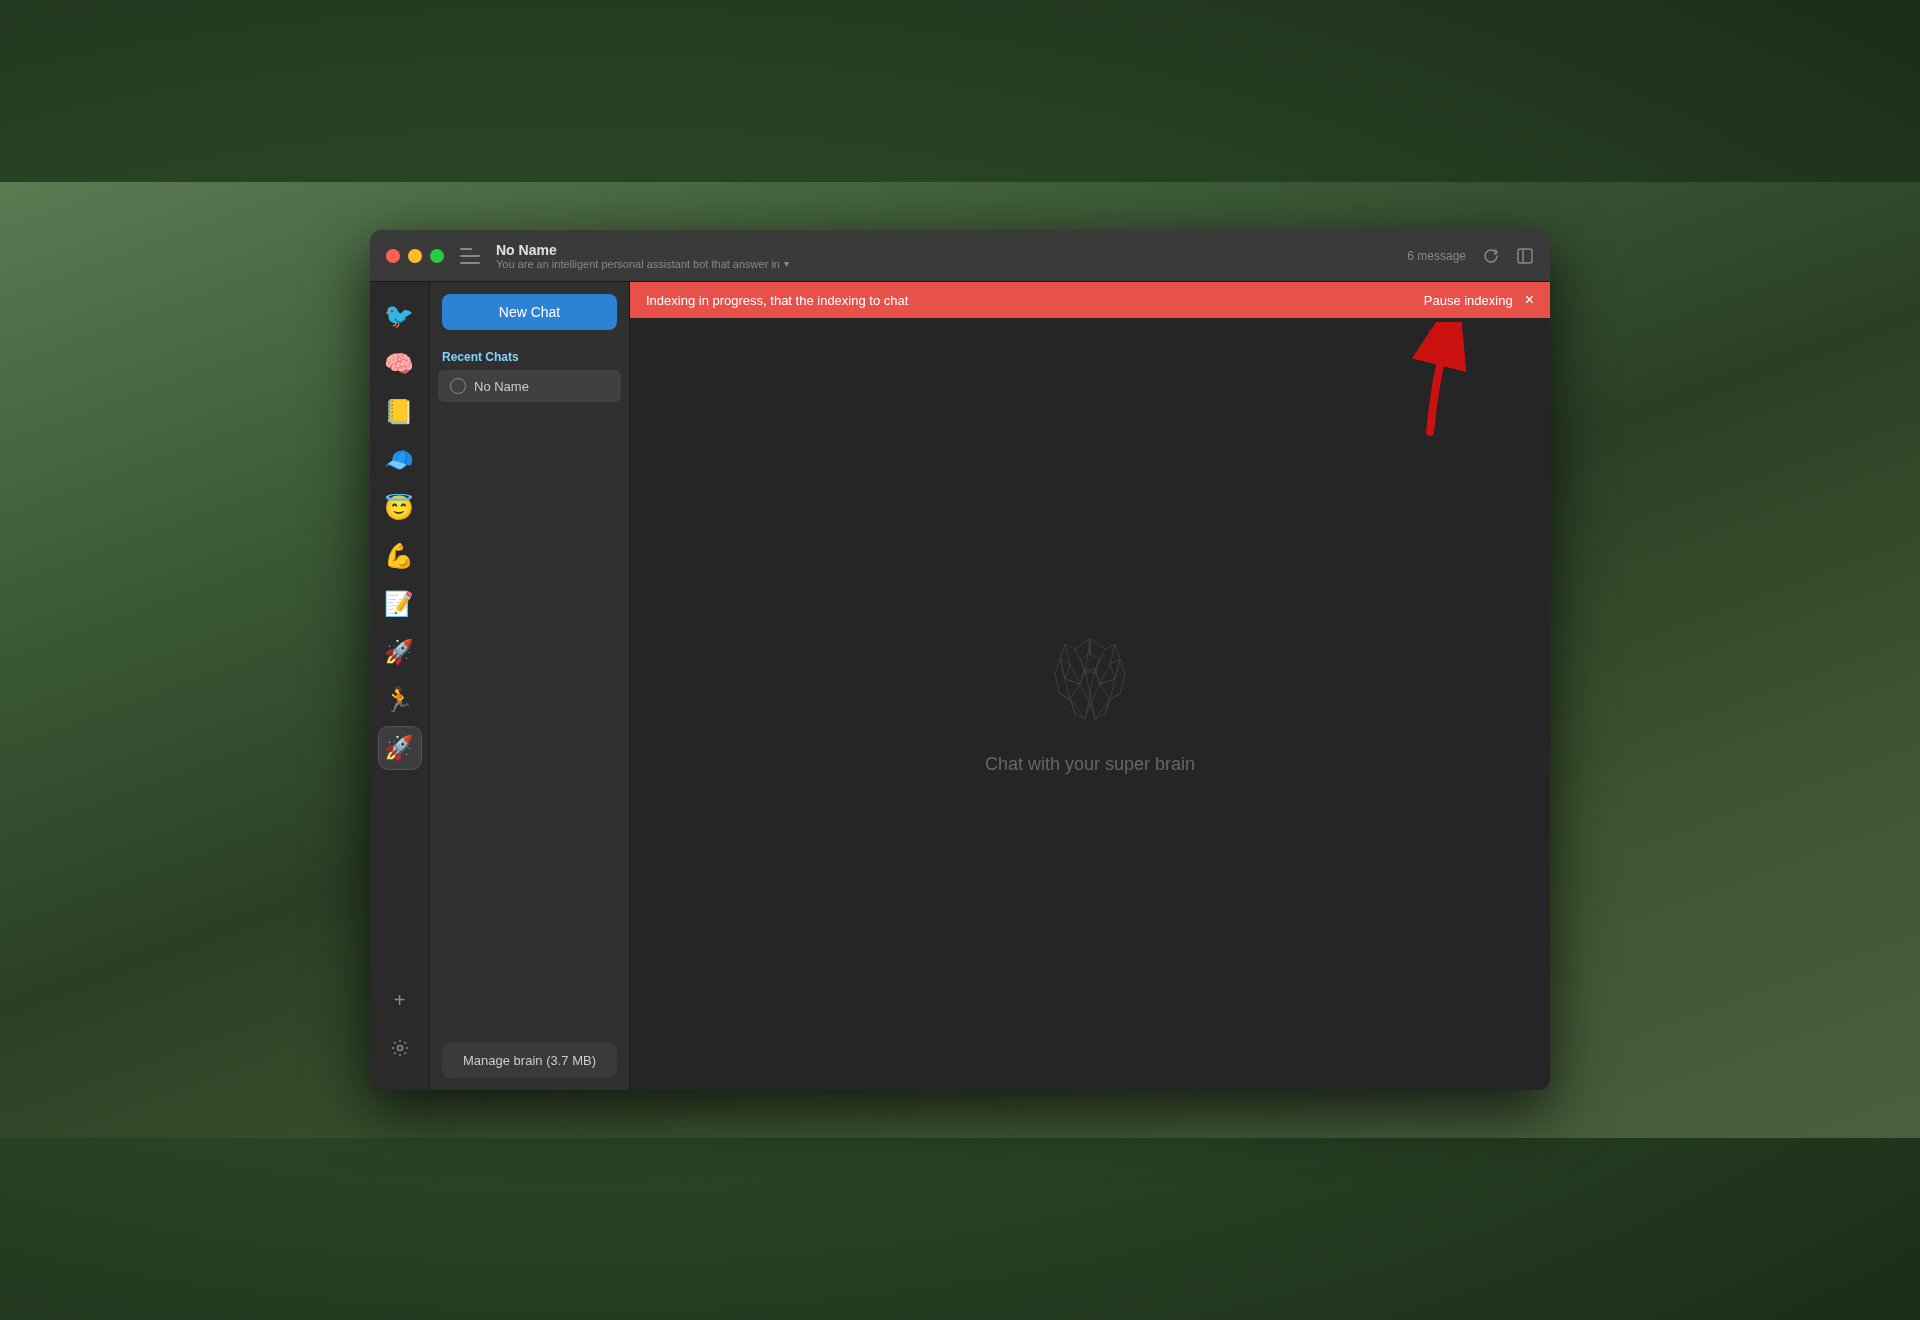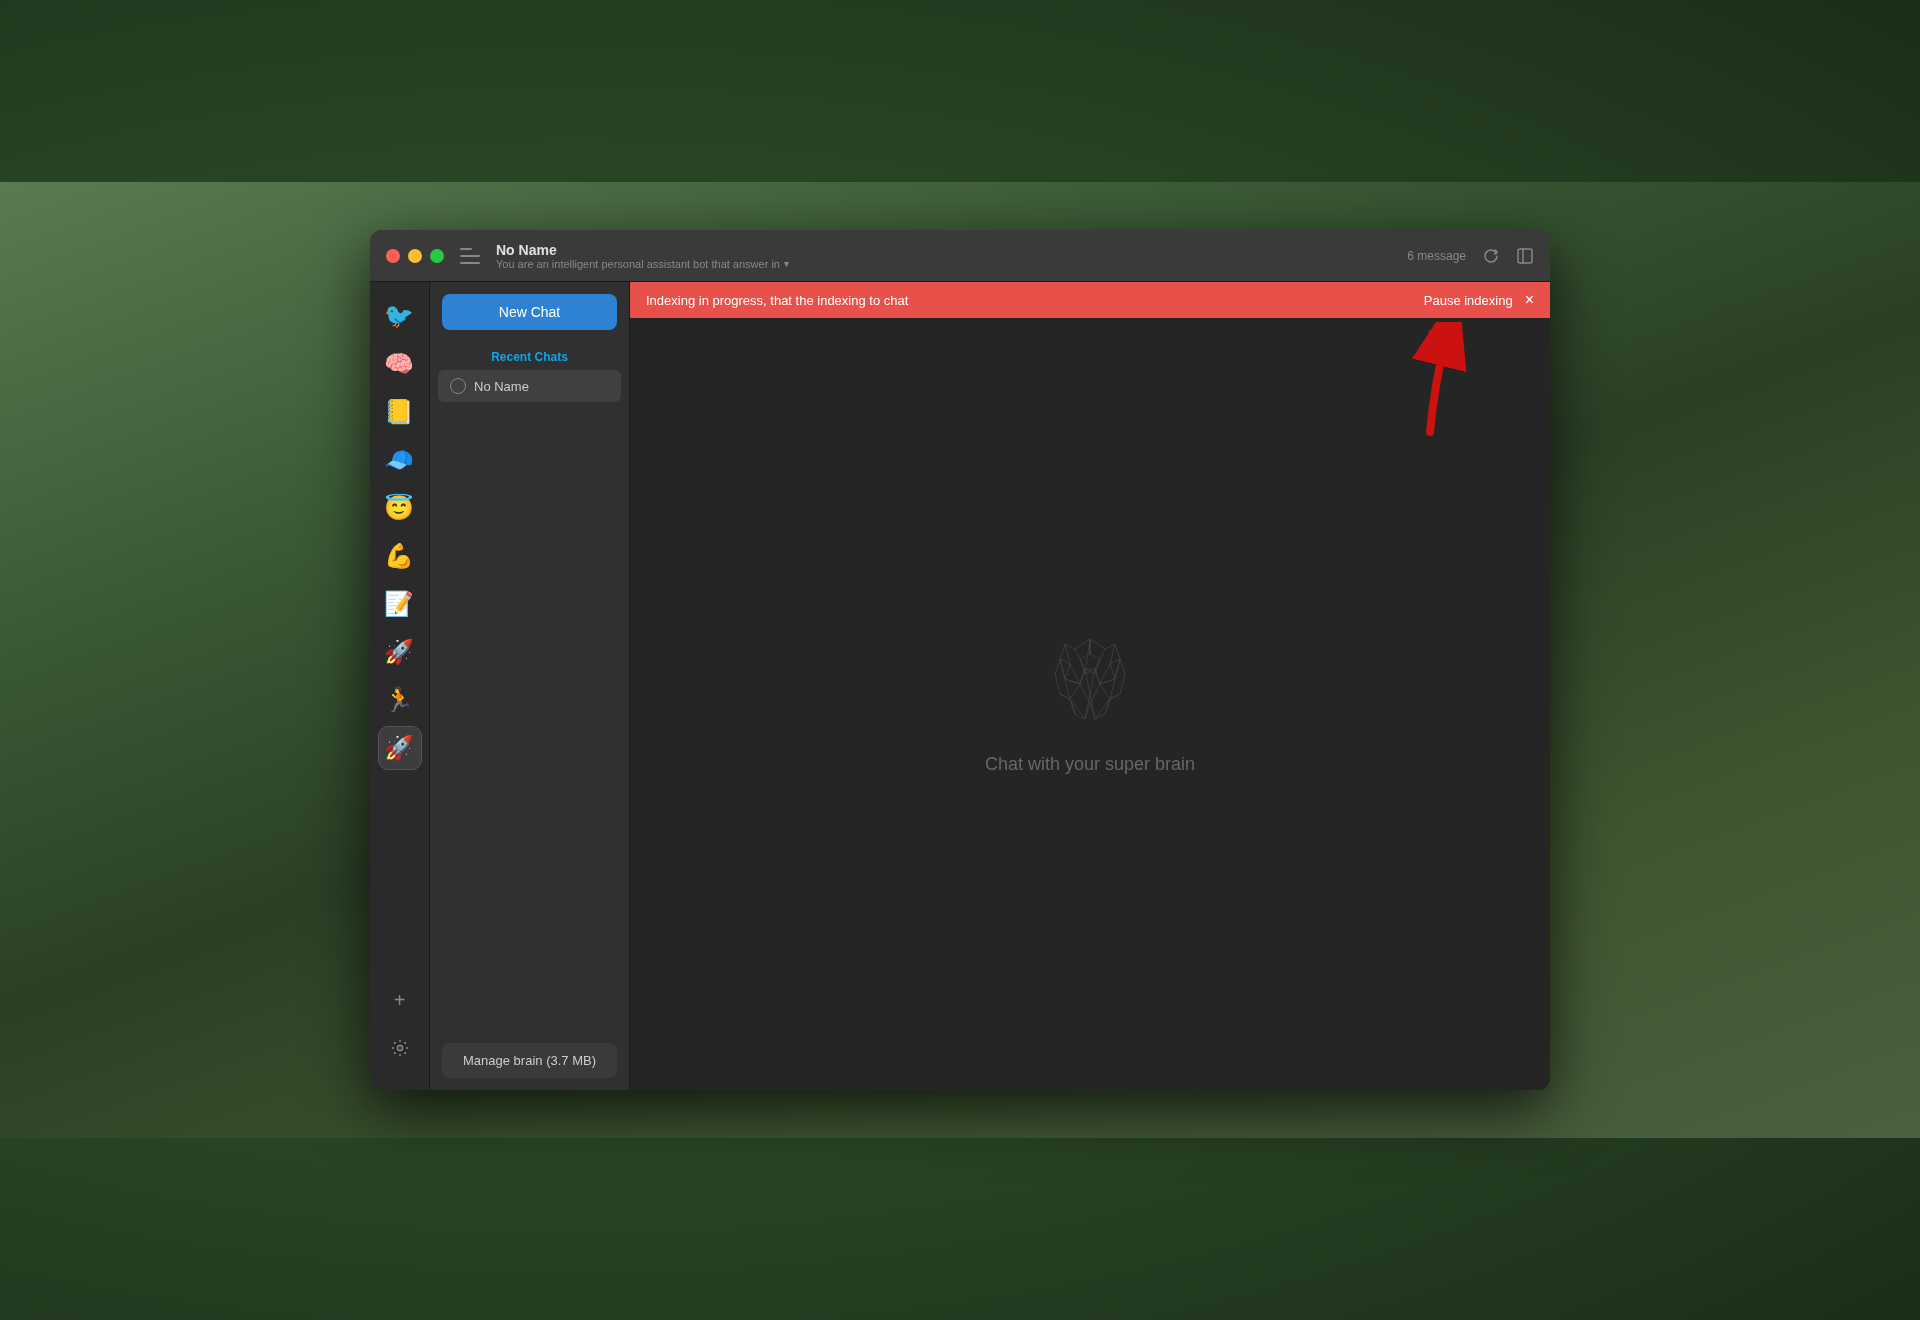--- a/index.html
+++ b/index.html
@@ -206,22 +206,21 @@
       font-size: 14px;
       font-weight: 500;
       cursor: pointer;
       text-align: center;
     }
 
     .recent-chats-label {
       padding: 8px 12px 4px;
       font-size: 12px;
       font-weight: 600;
-      color: #0ea5e9;
-      text-align: center;
+      color: #7dd3fc;
     }
 
     .chat-list-item {
       padding: 8px 12px;
       display: flex;
       align-items: center;
       gap: 8px;
       border-radius: 6px;
       margin: 2px 8px;
       cursor: pointer;

